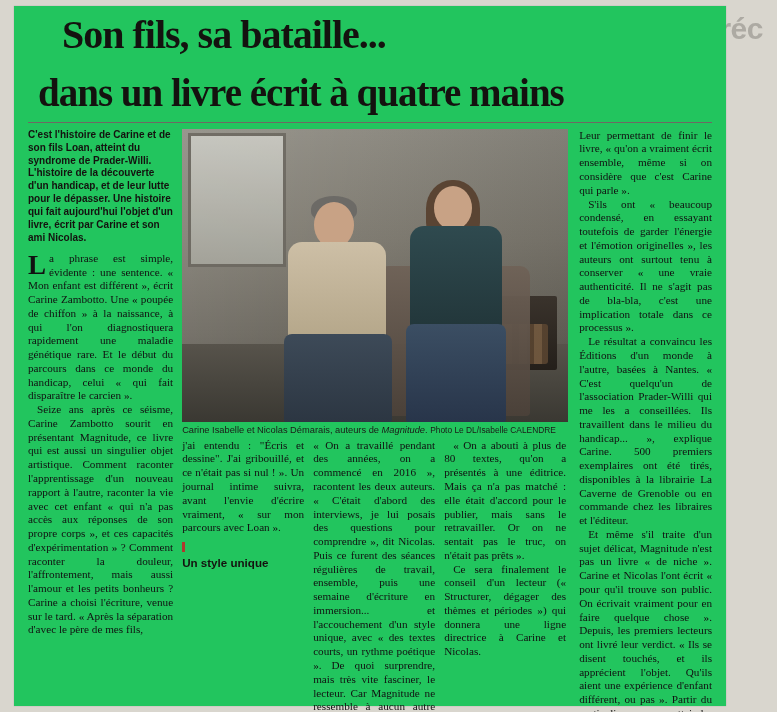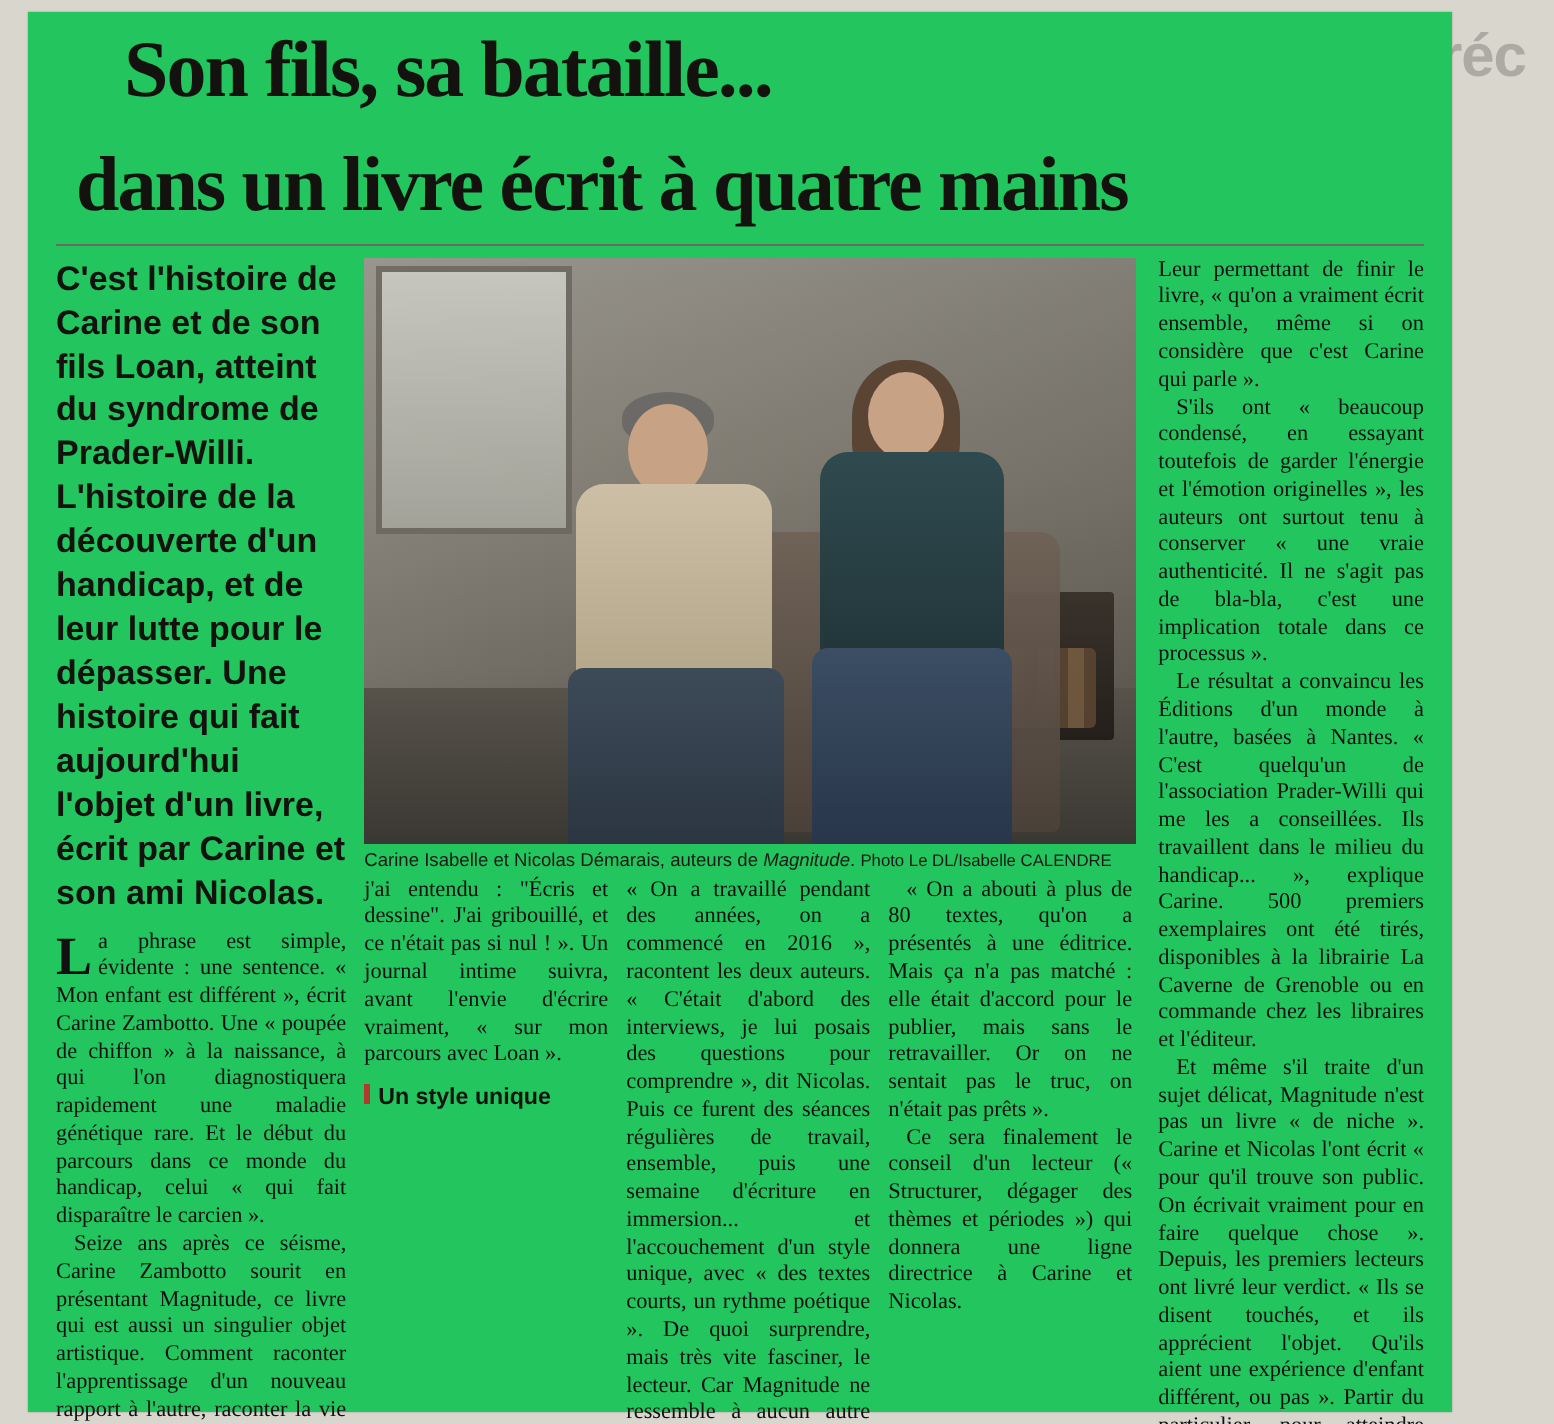--- a/index.html
+++ b/index.html
@@ -66,21 +66,21 @@
     line-height: 1.23;
     text-align: justify;
     hyphens: auto;
   }
   .col-left  { width: 166px; }
   .col-far   { width: 152px; }
 
   .lead {
     font-family: "Liberation Sans", sans-serif;
     font-weight: bold;
-    font-size: 17px;
+    font-size: 10px;
     line-height: 1.29;
     text-align: left;
     margin: 0 0 7px 0;
     color: #14120f;
   }
   .col p {
     margin: 0;
     text-indent: 9px;
   }
   .col p.first { text-indent: 0; }
@@ -96,20 +96,21 @@
   .subhead {
     font-family: "Liberation Sans", sans-serif;
     font-weight: bold;
     font-size: 11.6px;
     margin: 7px 0 3px 0;
     text-align: left;
     color: #14120f;
     display: flex;
     align-items: baseline;
     gap: 4px;
+    flex-direction: column;
   }
   .subhead .bar {
     display: inline-block;
     width: 3px;
     height: 10px;
     background: #b03a2e;
     flex: 0 0 auto;
   }
 
   .photo-block {

